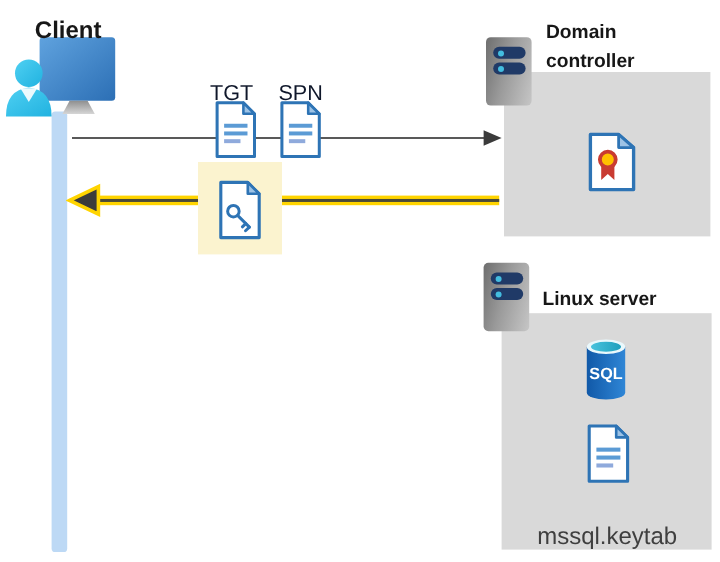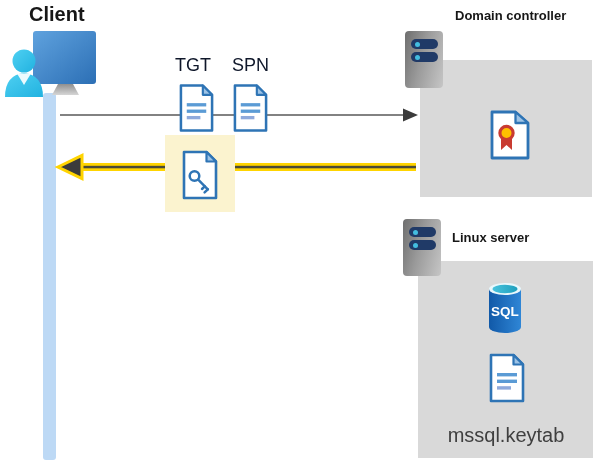--- a/index.html
+++ b/index.html
@@ -1,35 +1,35 @@
 <!DOCTYPE html>
 <html><head>
 <meta charset="utf-8">
 <style>
   html,body{margin:0;padding:0;background:#fff;}
   .canvas{
     position:relative;width:600px;height:468px;background:#ffffff;overflow:hidden;
     font-family:"Liberation Sans", sans-serif;
   }
   .abs{position:absolute;}
-  .heading{font-weight:bold;font-size:13px;color:#171717;line-height:24px;}
+  .heading{font-weight:bold;font-size:16px;color:#171717;line-height:24px;}
   .small-label{font-size:18px;color:#0f172a;}
   .file-label{font-size:20px;color:#3f3f3f;text-align:center;}
   .timeline{
     left:43px;top:93px;width:13px;height:367px;
     background:#bdd9f5;border-radius:3px;z-index:0;
   }
   .gray-box{background:#d9d9d9;z-index:1;}
   .dc-box{left:420px;top:60px;width:172px;height:137px;}
   .linux-box{left:418px;top:261px;width:175px;height:197px;}
   .highlight{
     left:165px;top:135px;width:70px;height:77px;background:#fbf3cf;z-index:3;
   }
   .icon-layer{z-index:4;}
-  .text-layer{z-index:5;}
+  .text-layer{z-index:5;margin-top:12px;}
   .arrow-layer{z-index:2;}
   
   .server-icon{
     width:38px;height:57px;border-radius:4px;z-index:4;
     background:linear-gradient(105deg,#6e6e6e 0%,#9a9a9a 45%,#c6c6c6 100%);
   }
   .srv-bar{
     position:absolute;left:6px;width:27px;height:10px;border-radius:5px;
     background:#203a67;
   }

